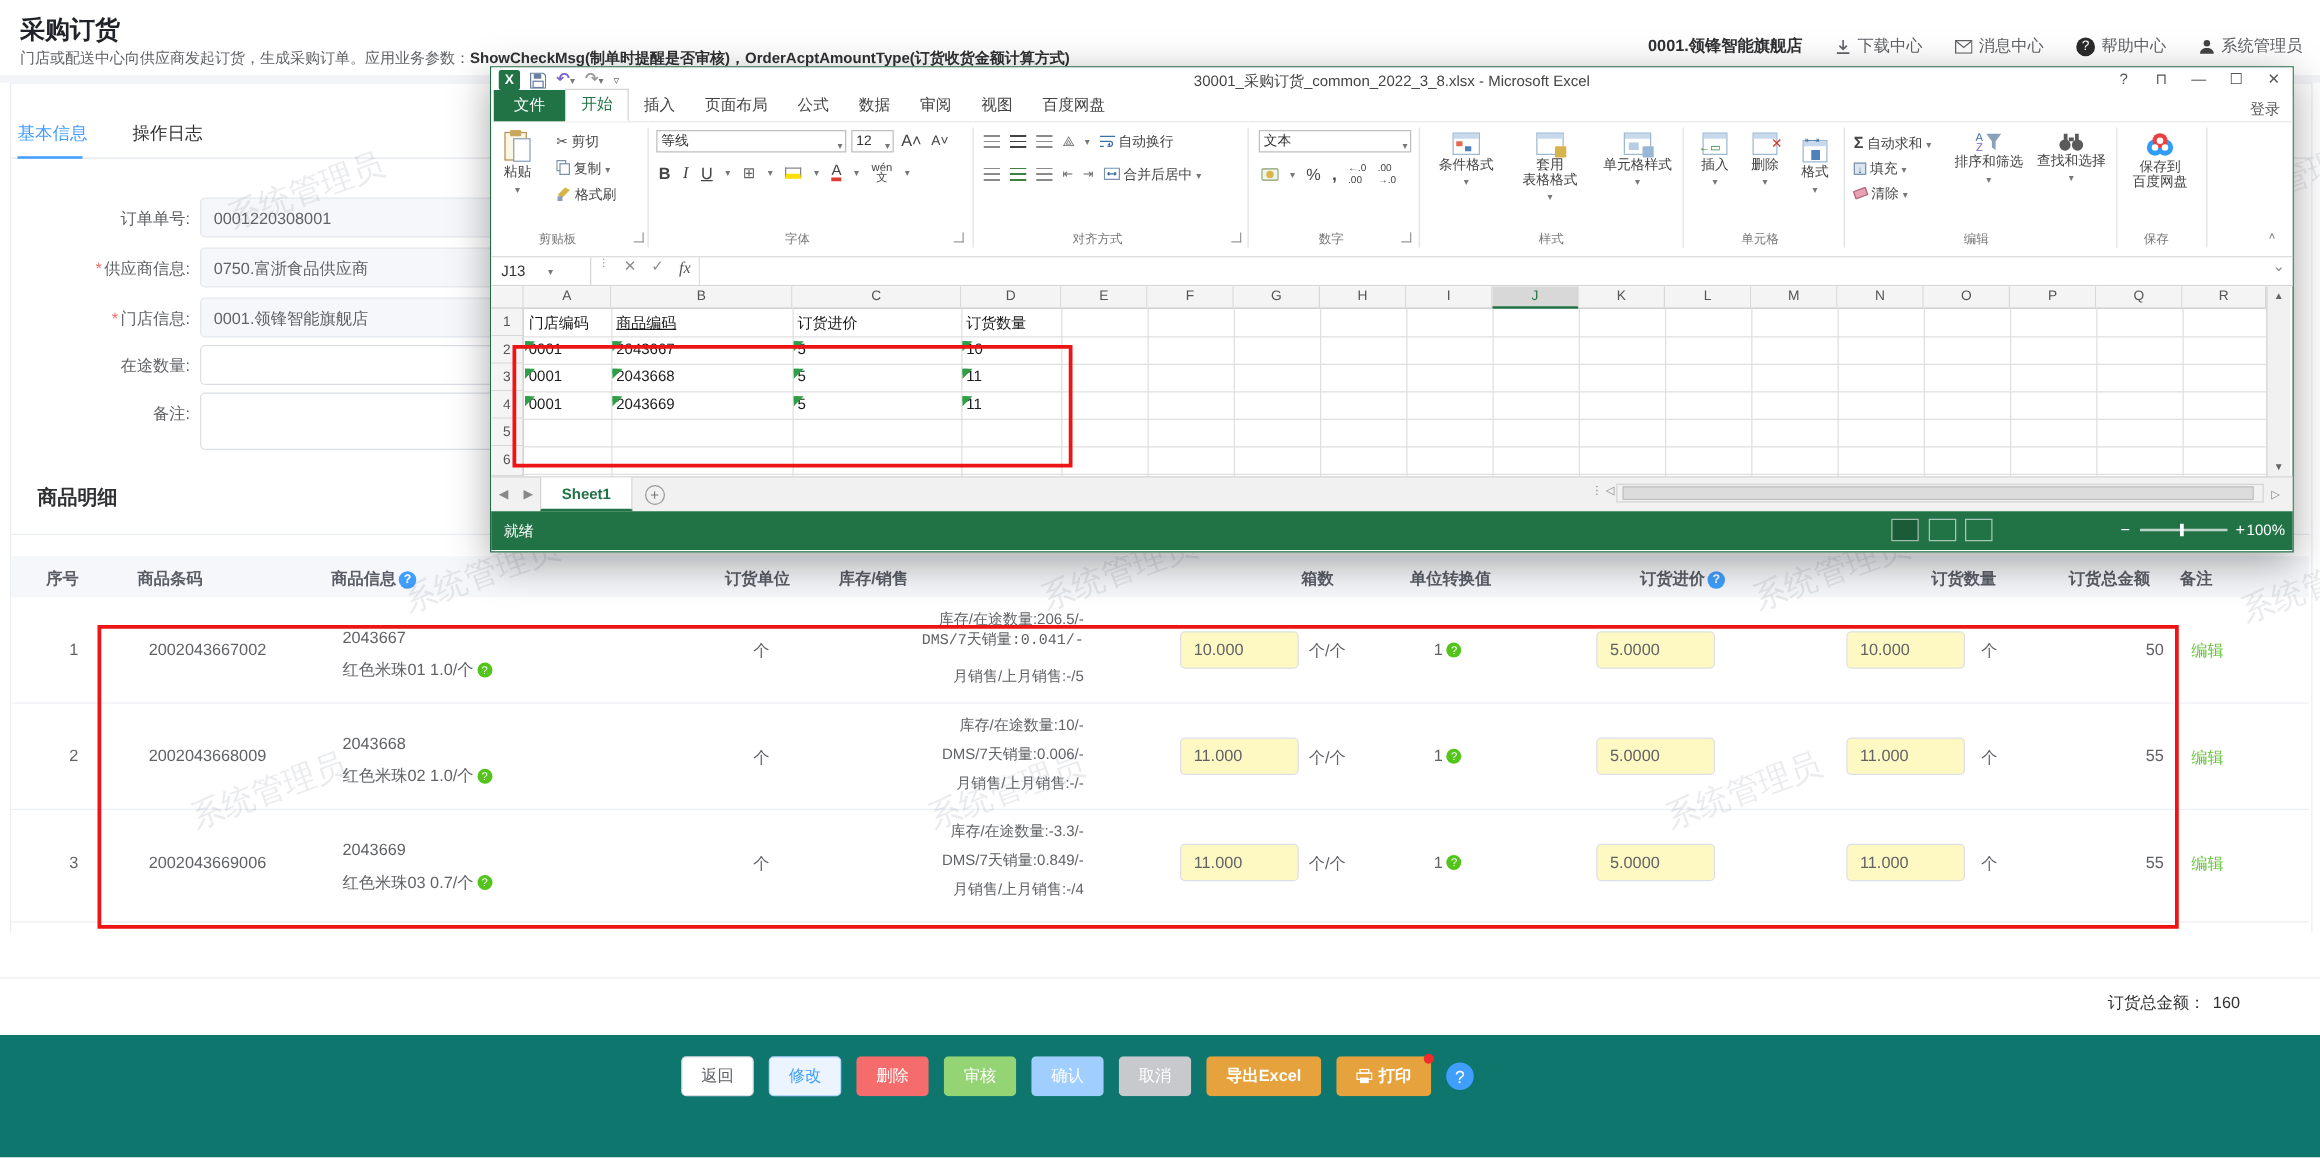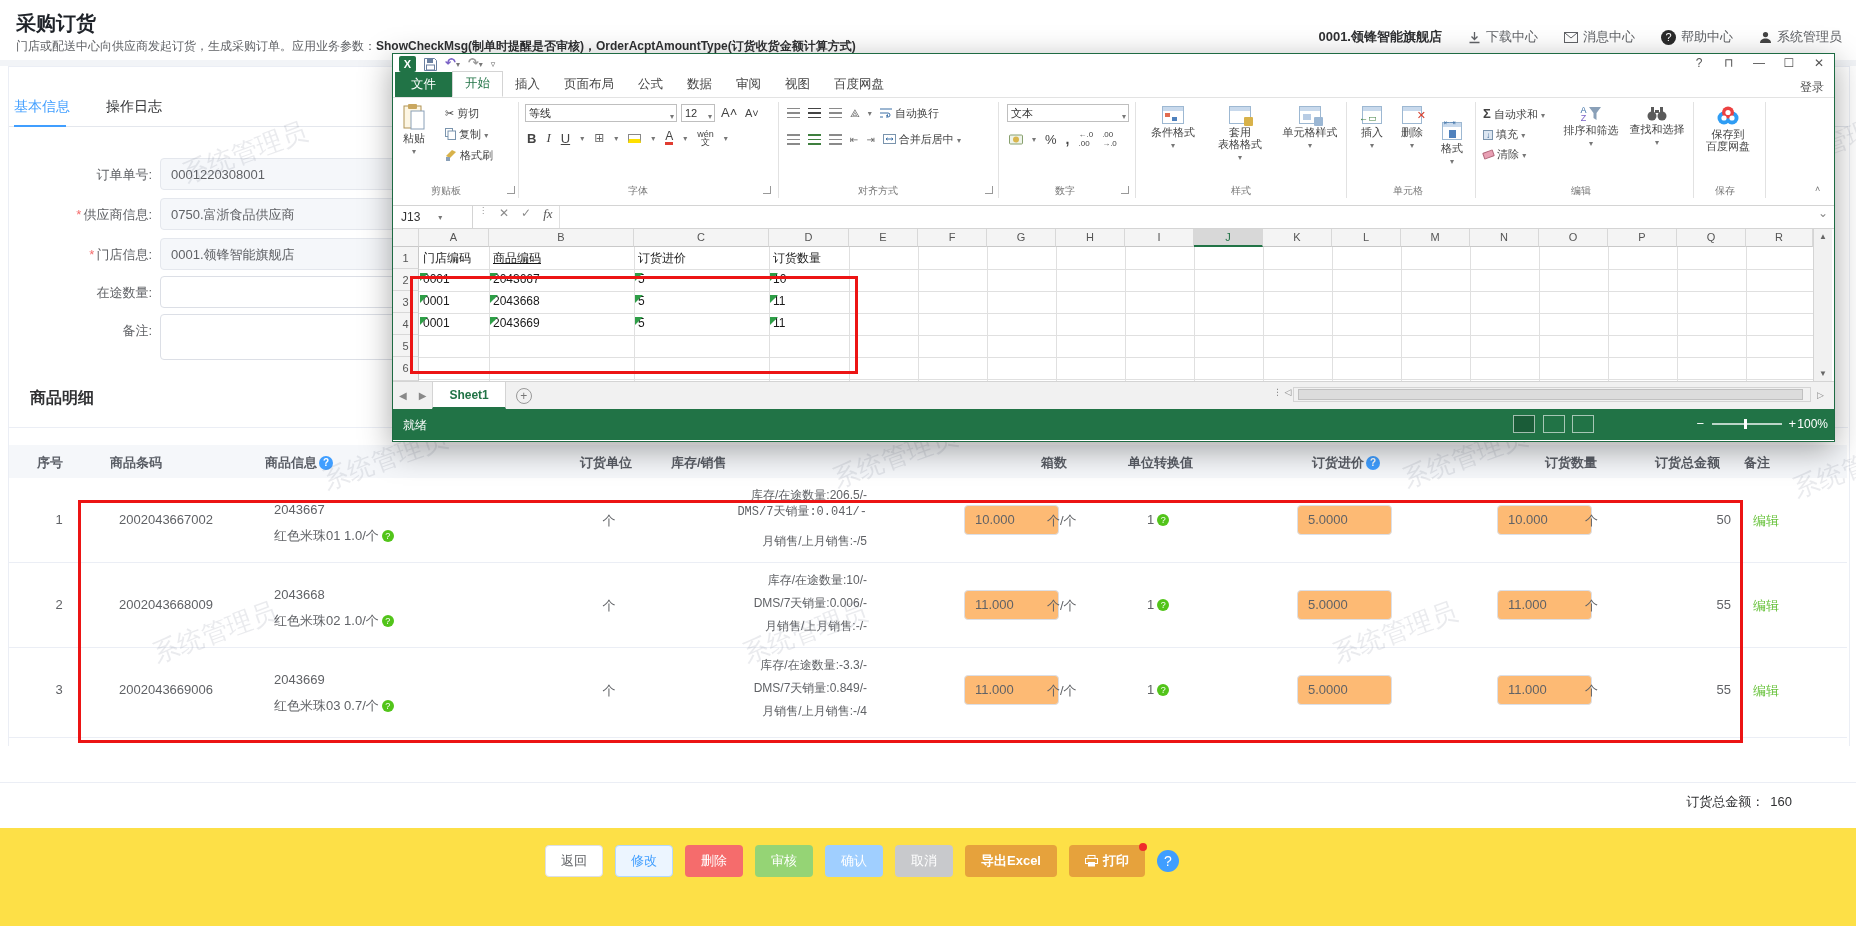--- a/index.html
+++ b/index.html
@@ -33,32 +33,32 @@
   .thead{left:9px;top:445px;width:1838px;height:33px;background:#f5f7fa;}
   .th{position:absolute;top:9px;font-size:13px;color:#5a5e66;font-weight:bold;white-space:nowrap;}
   .trow{position:absolute;left:9px;width:1838px;background:#fff;}
   .td{position:absolute;font-size:13px;color:#606266;white-space:nowrap;}
   .row-div{position:absolute;left:9px;width:1838px;height:1px;background:#ebeef5;}
   .tc-idx{left:30px;width:40px;text-align:center;}
   .tc-barcode{left:110px;}
   .tc-info{left:265px;}
   .tc-unit{left:580px;width:40px;text-align:center;}
   .tc-stock{left:640px;width:218px;text-align:right;font-size:12px;}
-  .cell-input{position:absolute;width:95px;height:30px;border:1px solid #dcdfe6;border-radius:4px;background:#fdba74;
-              line-height:28px;padding:0 10px;box-sizing:border-box;font-size:13px;color:#606266;margin-left:20px;}
+  .cell-input{position:absolute;width:95px;height:30px;border:1px solid #dcdfe6;border-radius:4px;background:#fef9c3;
+              line-height:28px;padding:0 10px;box-sizing:border-box;font-size:13px;color:#606266;}
   .q-badge{display:inline-block;width:14px;height:14px;border-radius:50%;background:#409eff;color:#fff;
            font-size:10px;line-height:14px;text-align:center;vertical-align:1px;margin-left:2px;}
   .g-badge{display:inline-block;width:12px;height:12px;border-radius:50%;background:#52c41a;color:#fff;
            font-size:9px;line-height:12px;text-align:center;vertical-align:1px;margin-left:3px;}
   .edit-link{color:#67c23a;cursor:pointer;}
   
   .total-divider{left:0;top:782px;width:1856px;height:1px;background:#ebeef5;}
   .total-row{top:793px;right:64px;font-size:13px;color:#303133;}
   .total-row .val{margin-left:6px;}
-  .footer-bar{left:0;top:828px;width:1856px;height:98px;background:#fde047;z-index:8;}
+  .footer-bar{left:0;top:828px;width:1856px;height:98px;background:#0f766e;z-index:8;}
   .btns{position:absolute;left:0;top:17px;width:100%;display:flex;justify-content:center;gap:12px;
         transform:translateX(-66px);}
   .btn{height:32px;padding:0 15px;border-radius:4px;font-size:13px;display:flex;align-items:center;gap:5px;
        border:1px solid transparent;box-sizing:border-box;cursor:pointer;white-space:nowrap;position:relative;}
   .btn-back{background:#fff;border-color:#dcdfe6;color:#606266;}
   .btn-modify{background:#ecf5ff;border-color:#b3d8ff;color:#409eff;}
   .btn-del{background:#f56c6c;color:#fff;}
   .btn-audit{background:#95d475;color:#fff;}
   .btn-confirm{background:#a0cfff;color:#fff;}
   .btn-cancel{background:#c8c9cc;color:#fff;}
@@ -331,20 +331,21 @@
       <div class="xl-logo">X</div>
       <svg width="13" height="13" viewBox="0 0 13 13">
           <path d="M0.5 0.5h10l2 2v10h-12z" fill="none" stroke="#6a7fa0"></path>
           <rect x="3" y="1" width="6" height="4" fill="#6a7fa0"></rect>
           <rect x="2.5" y="7" width="8" height="5" fill="none" stroke="#6a7fa0"></rect>
         </svg>
       <span class="qat-ic undo">↶<span class="dd">▾</span></span>
       <span class="qat-ic redo">↷<span class="dd">▾</span></span>
       <span class="qat-ic" style="font-size:9px;">▿</span>
     </div>
+    <div class="abs xl-title">30001_采购订货_common_2022_3_8.xlsx - Microsoft Excel</div>
     <div class="abs win-ctrls">
       <span class="wc">?</span>
       <span class="wc">⊓</span>
       <span class="wc">—</span>
       <span class="wc">☐</span>
       <span class="wc">✕</span>
     </div>
   </div>
 
   <div class="abs xl-tabs">
@@ -485,21 +486,21 @@
       <span>插入</span>
         <span class="dd">▾</span>
     </div>
     <div class="rbig" style="left:1002px;top:8px;width:34px;">
       <div class="mini-grid" style="width:20px;">
           <div style="position:absolute;right:-5px;top:2px;color:#d43b2a;font-size:11px;font-weight:bold;">✕</div>
         </div>
       <span>删除</span>
         <span class="dd">▾</span>
     </div>
-    <div class="rbig" style="left:1042px;top:24px;width:34px;justify-content:flex-end;">
+    <div class="rbig" style="left:1042px;top:14px;width:34px;justify-content:flex-end;">
       <div class="mini-grid" style="width:20px;">
           <div style="position:absolute;left:6px;top:7px;width:7px;height:8px;background:#4f81bd;"></div>
           <div style="position:absolute;left:1px;top:-6px;color:#3a6ea5;font-size:7px;">⇤⇥</div>
         </div>
       <span>格式</span>
         <span class="dd">▾</span>
     </div>
     <span class="rlabel" style="left:1000px;">单元格</span>
     <div class="rgroup-sep" style="left:1082px;"></div>
 

